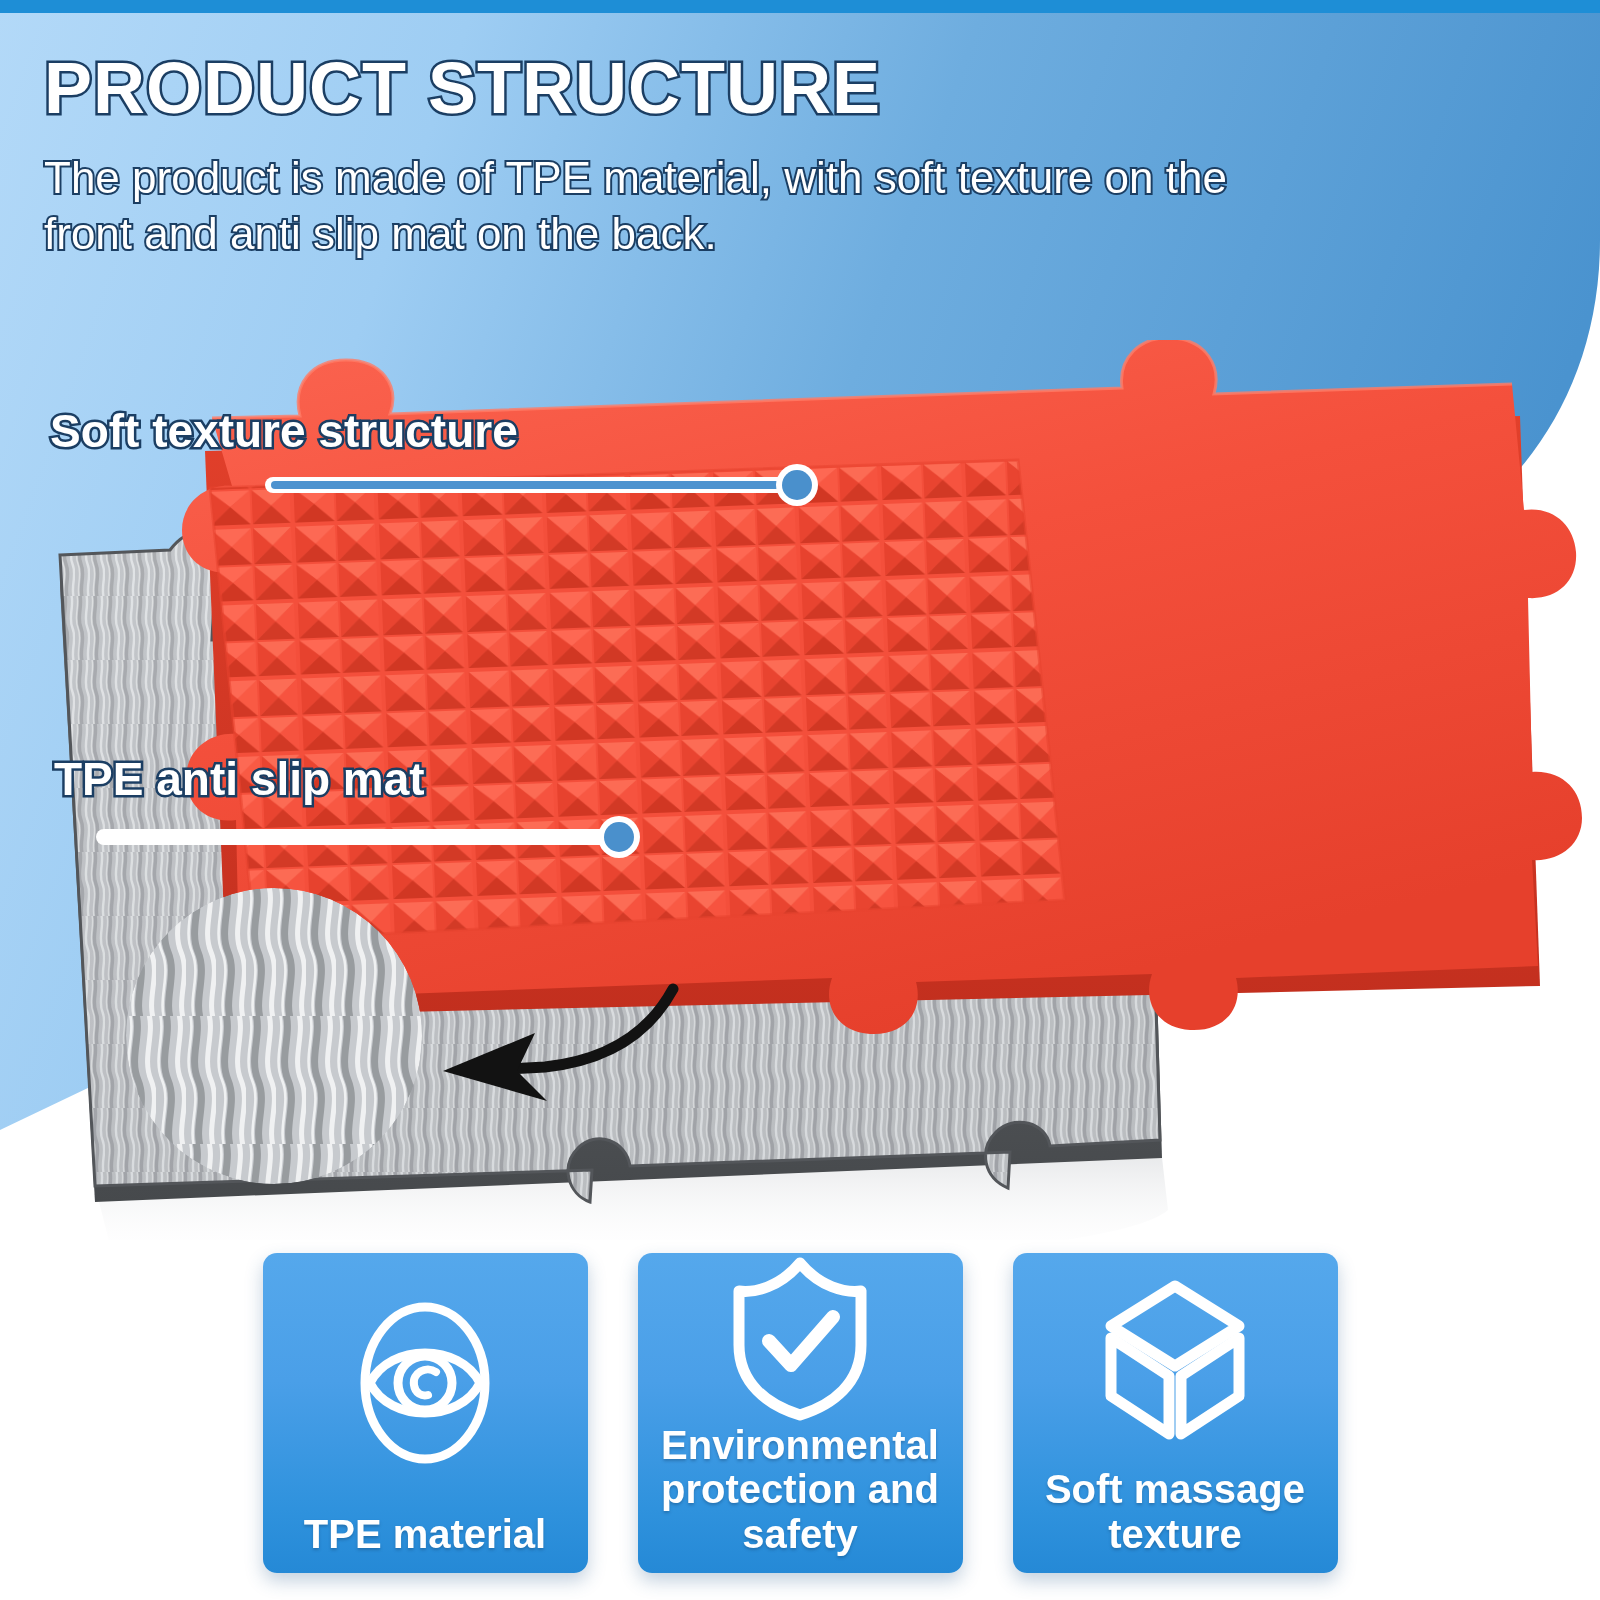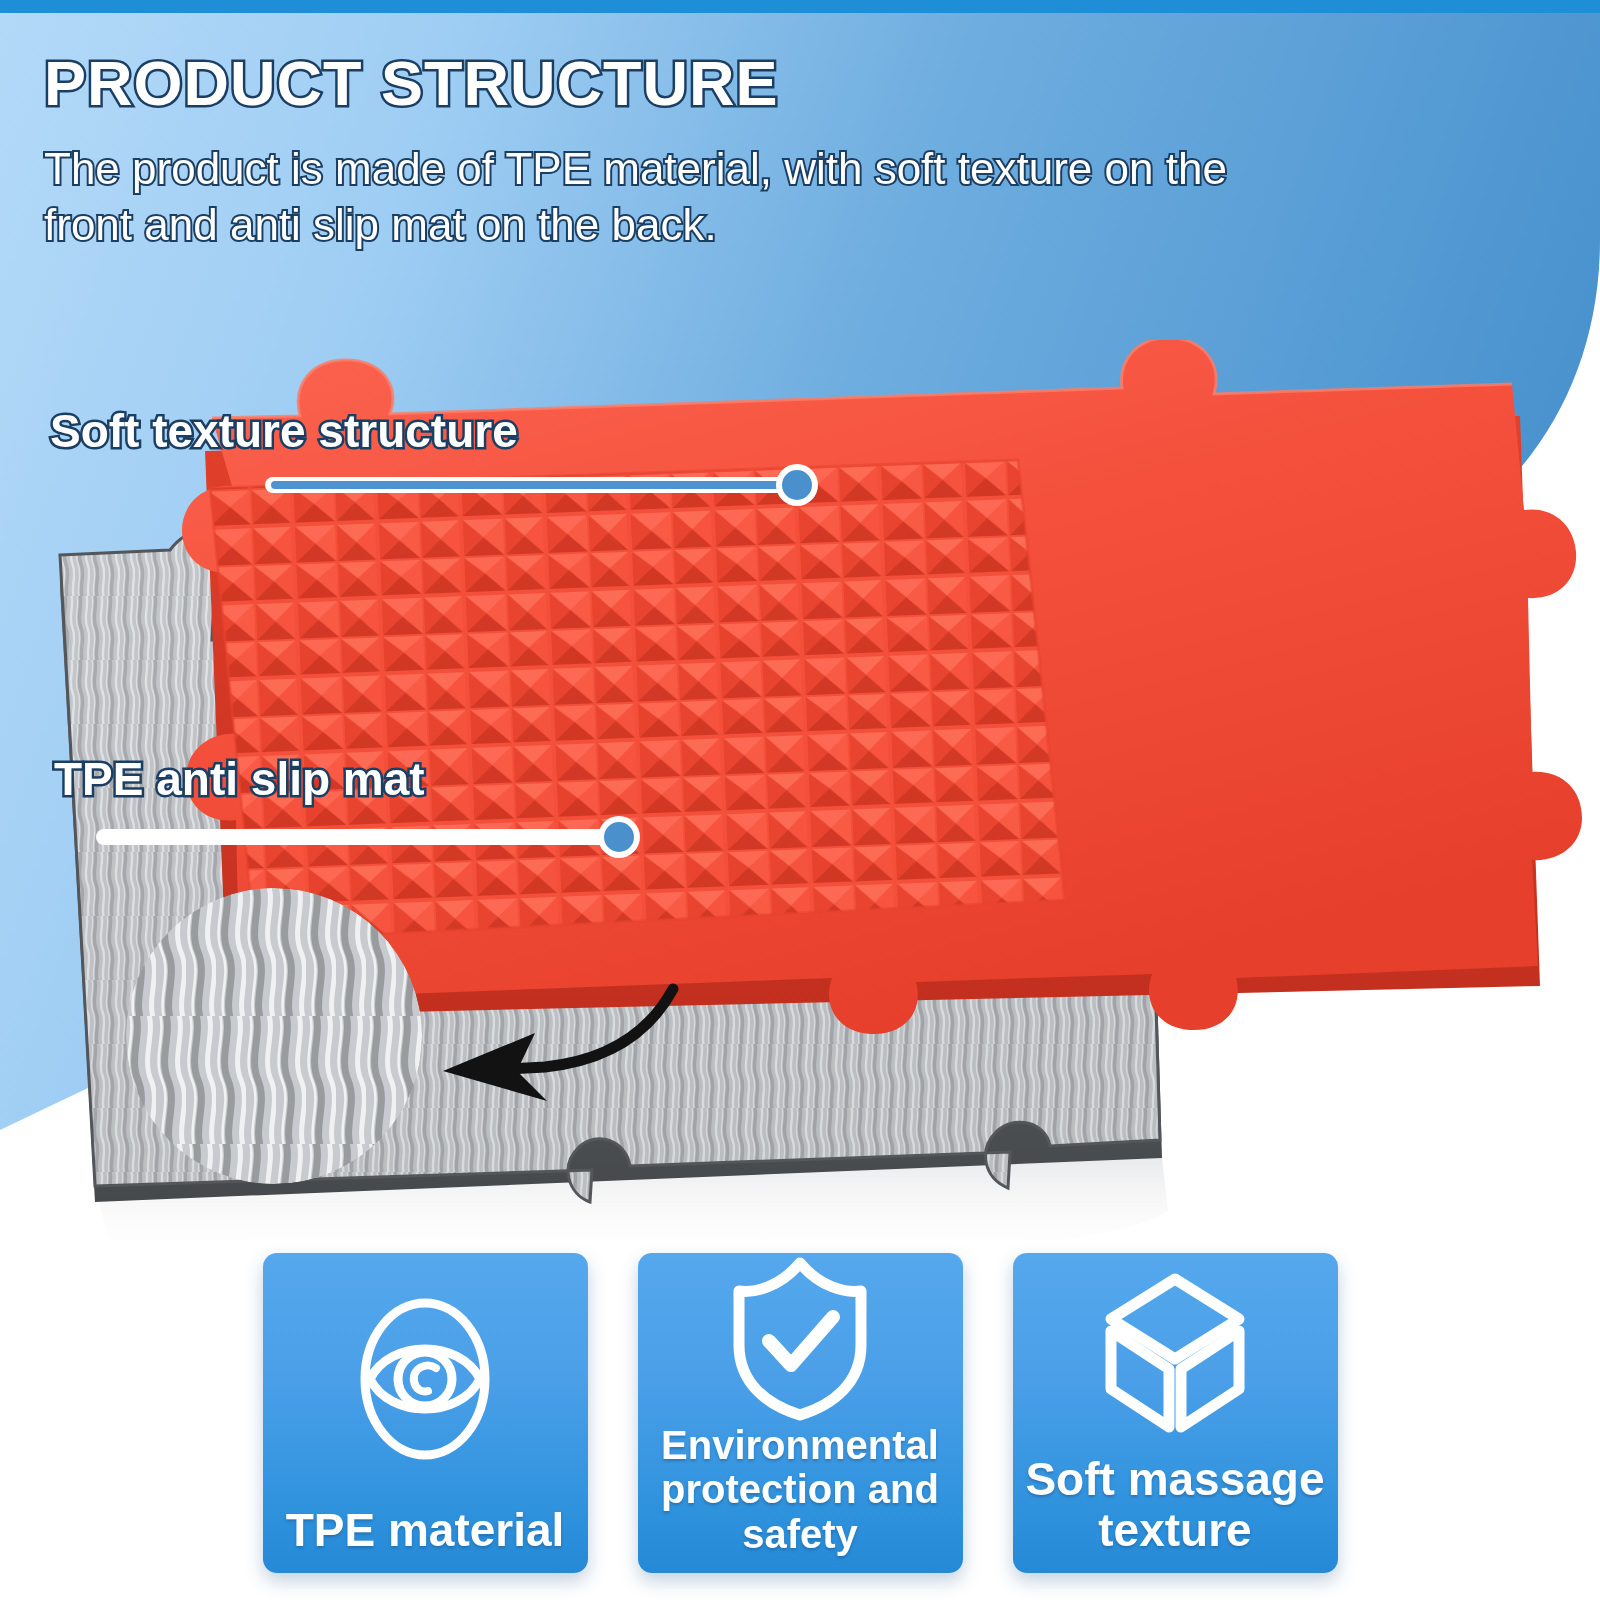--- a/index.html
+++ b/index.html
@@ -15,21 +15,21 @@
 
   .top-strip {
     position:absolute; left:0; top:0; width:1600px; height:13px;
     background:#1e8ed6;
   }
 
   
   .title-wrap { position:absolute; left:44px; top:52px; z-index:12; width:1400px; }
 
   .main-title {
-    font-size:63px;
+    font-size:72px;
     font-weight:bold;
     letter-spacing:1px;
     color:#ffffff;
     line-height:1.0;
     -webkit-text-stroke:5px #1b3e63;
     paint-order:stroke fill;
     white-space:nowrap;
   }
 
   .subtitle {
@@ -93,21 +93,21 @@
     width:100%;
   }
   .card-label {
     color:#ffffff;
     font-weight:bold;
     text-align:center;
     line-height:1.12;
     padding:0 10px;
     text-shadow:0 2px 3px rgba(20,60,100,0.35);
   }
-  .lbl-lg { font-size:46px; }
+  .lbl-lg { font-size:40px; }
   .lbl-md { font-size:40px; }
 </style>
 </head>
 <body>
 
 <svg id="bg" width="1600" height="1600" viewBox="0 0 1600 1600">
   <defs>
     <linearGradient id="gradBgH" x1="0" y1="0" x2="1" y2="0.25">
       <stop offset="0%" stop-color="#b3d9f8"></stop>
       <stop offset="28%" stop-color="#9ecdf3"></stop>

